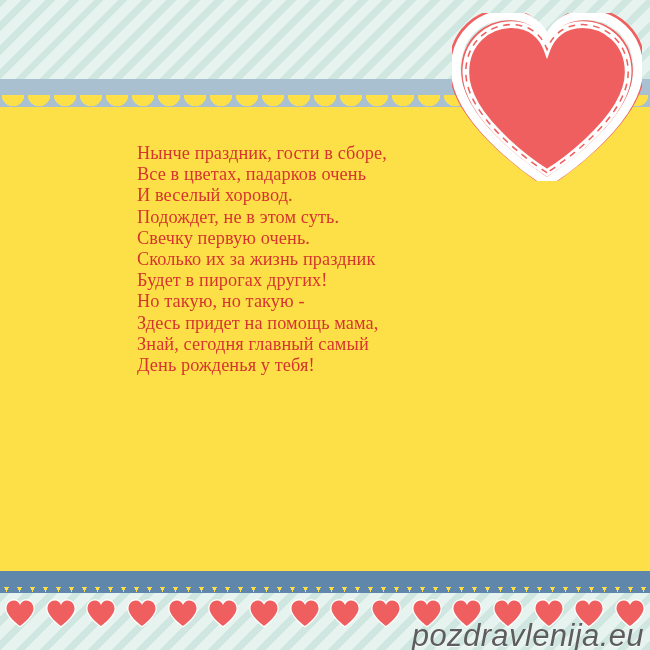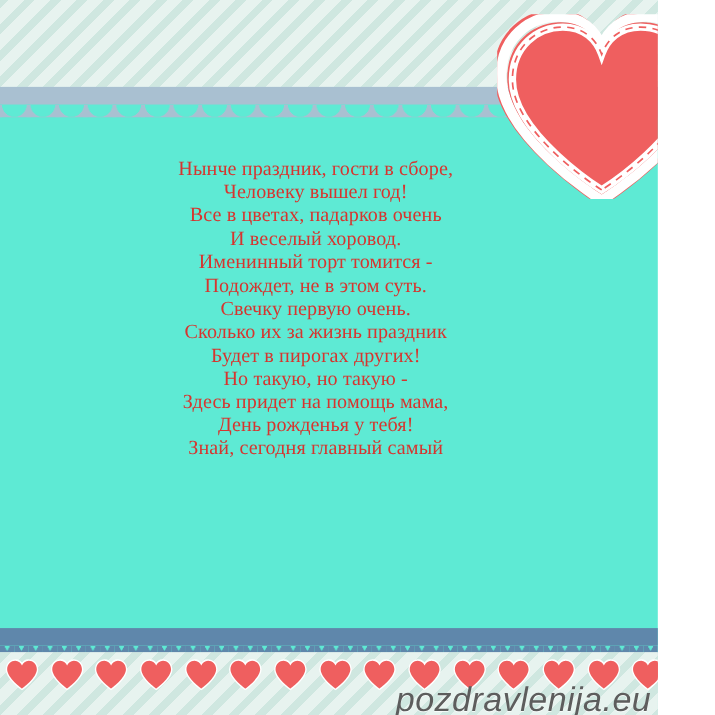--- a/index.html
+++ b/index.html
@@ -7,25 +7,24 @@
     margin: 0;
     padding: 0;
     background: #ffffff;
   }
   body {
     font-family: "Liberation Serif", serif;
   }
 
   #card {
     position: relative;
-    width: 598px;
+    width: 650px;
     height: 650px;
-    background: #5eead4;
+    background: #fde047;
     overflow: hidden;
-    text-align: center;
   }
 
   
   .stripes {
     background-color: #e2f0ec;
     background-image: repeating-linear-gradient(
       -45deg,
       #cfe7e0 0px,
       #cfe7e0 7px,
       #e7f3ef 7px,
@@ -180,32 +179,30 @@
       <use href="#hp" fill="#ef5f5f" transform="translate(95,88) scale(1.01) translate(-95,-88)"></use>
 
       <use href="#hp" fill="none" stroke="#ffffff" stroke-width="7" transform="translate(95,88) scale(0.955) translate(-95,-88)"></use>
 
       <use href="#hp" fill="none" stroke="#ef5f5f" stroke-width="1.6" stroke-dasharray="7 6" transform="translate(95,88) scale(0.955) translate(-95,-88)"></use>
     </svg>
   </div>
 
   <div id="poem">
     <span class="poem-line">Нынче праздник, гости в сборе,</span>
-    <span class="poem-line">Человеку вышел год!</span>
     <span class="poem-line">Все в цветах, падарков очень</span>
     <span class="poem-line">И веселый хоровод.</span>
-    <span class="poem-line">Именинный торт томится -</span>
     <span class="poem-line">Подождет, не в этом суть.</span>
     <span class="poem-line">Свечку первую очень.</span>
     <span class="poem-line">Сколько их за жизнь праздник</span>
     <span class="poem-line">Будет в пирогах других!</span>
     <span class="poem-line">Но такую, но такую -</span>
     <span class="poem-line">Здесь придет на помощь мама,</span>
+    <span class="poem-line">Знай, сегодня главный самый</span>
     <span class="poem-line">День рожденья у тебя!</span>
-    <span class="poem-line">Знай, сегодня главный самый</span>
   </div>
 
   <div id="bottom-zigzag-band"></div>
   <div id="bottom-zigzag-teeth"></div>
 
   <div id="bottom-stripe-panel" class="stripes"></div>
 
   <div id="heart-row">
       <span class="mini-heart"><svg width="32" height="30" viewBox="0 0 32 30" xmlns="http://www.w3.org/2000/svg">
           <path d="M16 28 C16 28, 2.5 18.5, 2.5 10.5 C2.5 5.6, 6.2 2.6, 9.8 2.6 C12.8 2.6, 15.1 4.6, 16 7 C16.9 4.6, 19.2 2.6, 22.2 2.6 C25.8 2.6, 29.5 5.6, 29.5 10.5 C29.5 18.5, 16 28, 16 28 Z" fill="#ef5f5f" stroke="#ffffff" stroke-width="2.6"></path>

